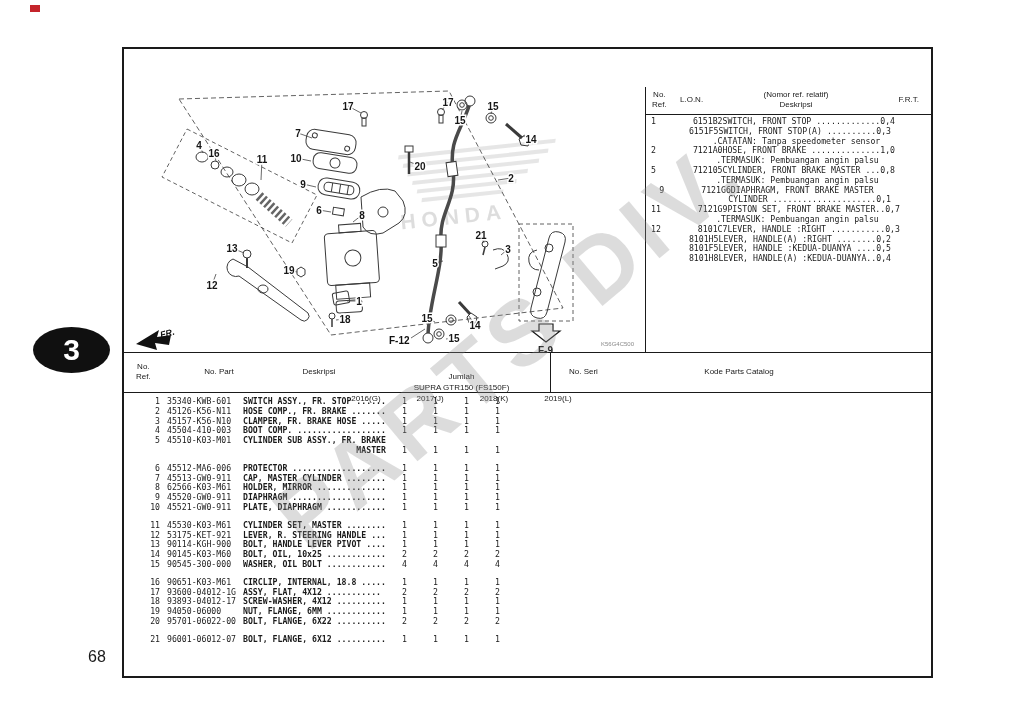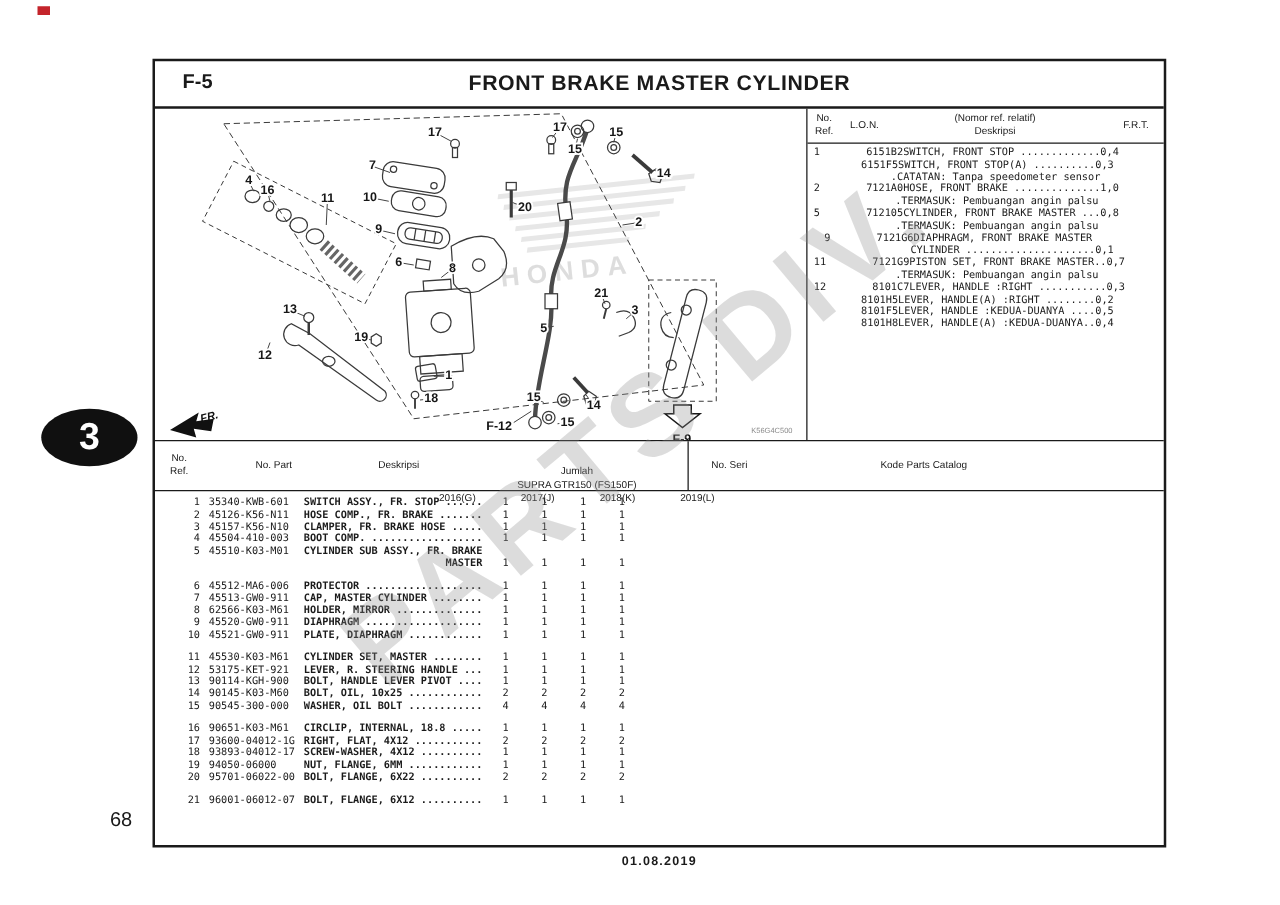--- a/index.html
+++ b/index.html
@@ -57,24 +57,20 @@
 </style>
 </head>
 <body>
 
 <div id="page">
   <div id="reddot"></div>
   <div id="watermark">PARTS DIV.</div>
 
   <div id="frame">
 
-    <div id="hdr">
-      <span class="code">F-5</span>
-      <span class="title">FRONT BRAKE MASTER CYLINDER</span>
-    </div>
 
     <svg id="diagram-svg" width="519" height="265" viewBox="124 85 519 265" xmlns="http://www.w3.org/2000/svg">
 
       <g opacity="0.5" transform="rotate(-6 450 185)">
         <g fill="#cfcfcf" transform="skewX(-14)" transform-origin="450 185">
           <rect x="392" y="148" width="158" height="4"></rect>
           <rect x="398" y="157" width="146" height="4"></rect>
           <rect x="404" y="166" width="132" height="4"></rect>
           <rect x="410" y="175" width="116" height="4"></rect>
           <rect x="416" y="184" width="100" height="4"></rect>
@@ -534,21 +530,21 @@
           <span class="p2">90651-K03-M61</span>
           <span class="p3">CIRCLIP, INTERNAL, 18.8 .....</span>
           <span class="q">1</span>
           <span class="q">1</span>
           <span class="q">1</span>
           <span class="q">1</span>
         </div>
         <div class="prow">
           <span class="p1">17</span>
           <span class="p2">93600-04012-1G</span>
-          <span class="p3">RIGHT, FLAT, 4X12 ...........</span>
+          <span class="p3">ASSY, FLAT, 4X12 ...........</span>
           <span class="q">2</span>
           <span class="q">2</span>
           <span class="q">2</span>
           <span class="q">2</span>
         </div>
         <div class="prow">
           <span class="p1">18</span>
           <span class="p2">93893-04012-17</span>
           <span class="p3">SCREW-WASHER, 4X12 ..........</span>
           <span class="q">1</span>
@@ -583,14 +579,13 @@
           <span class="q">1</span>
           <span class="q">1</span>
         </div>
       </div>
   </div>
 
   <div id="sidetab">
       <span>3</span>
     </div>
   <div id="pagenum">68</div>
-  <div id="footdate">01.08.2019</div>
 </div>
 
 </body></html>

